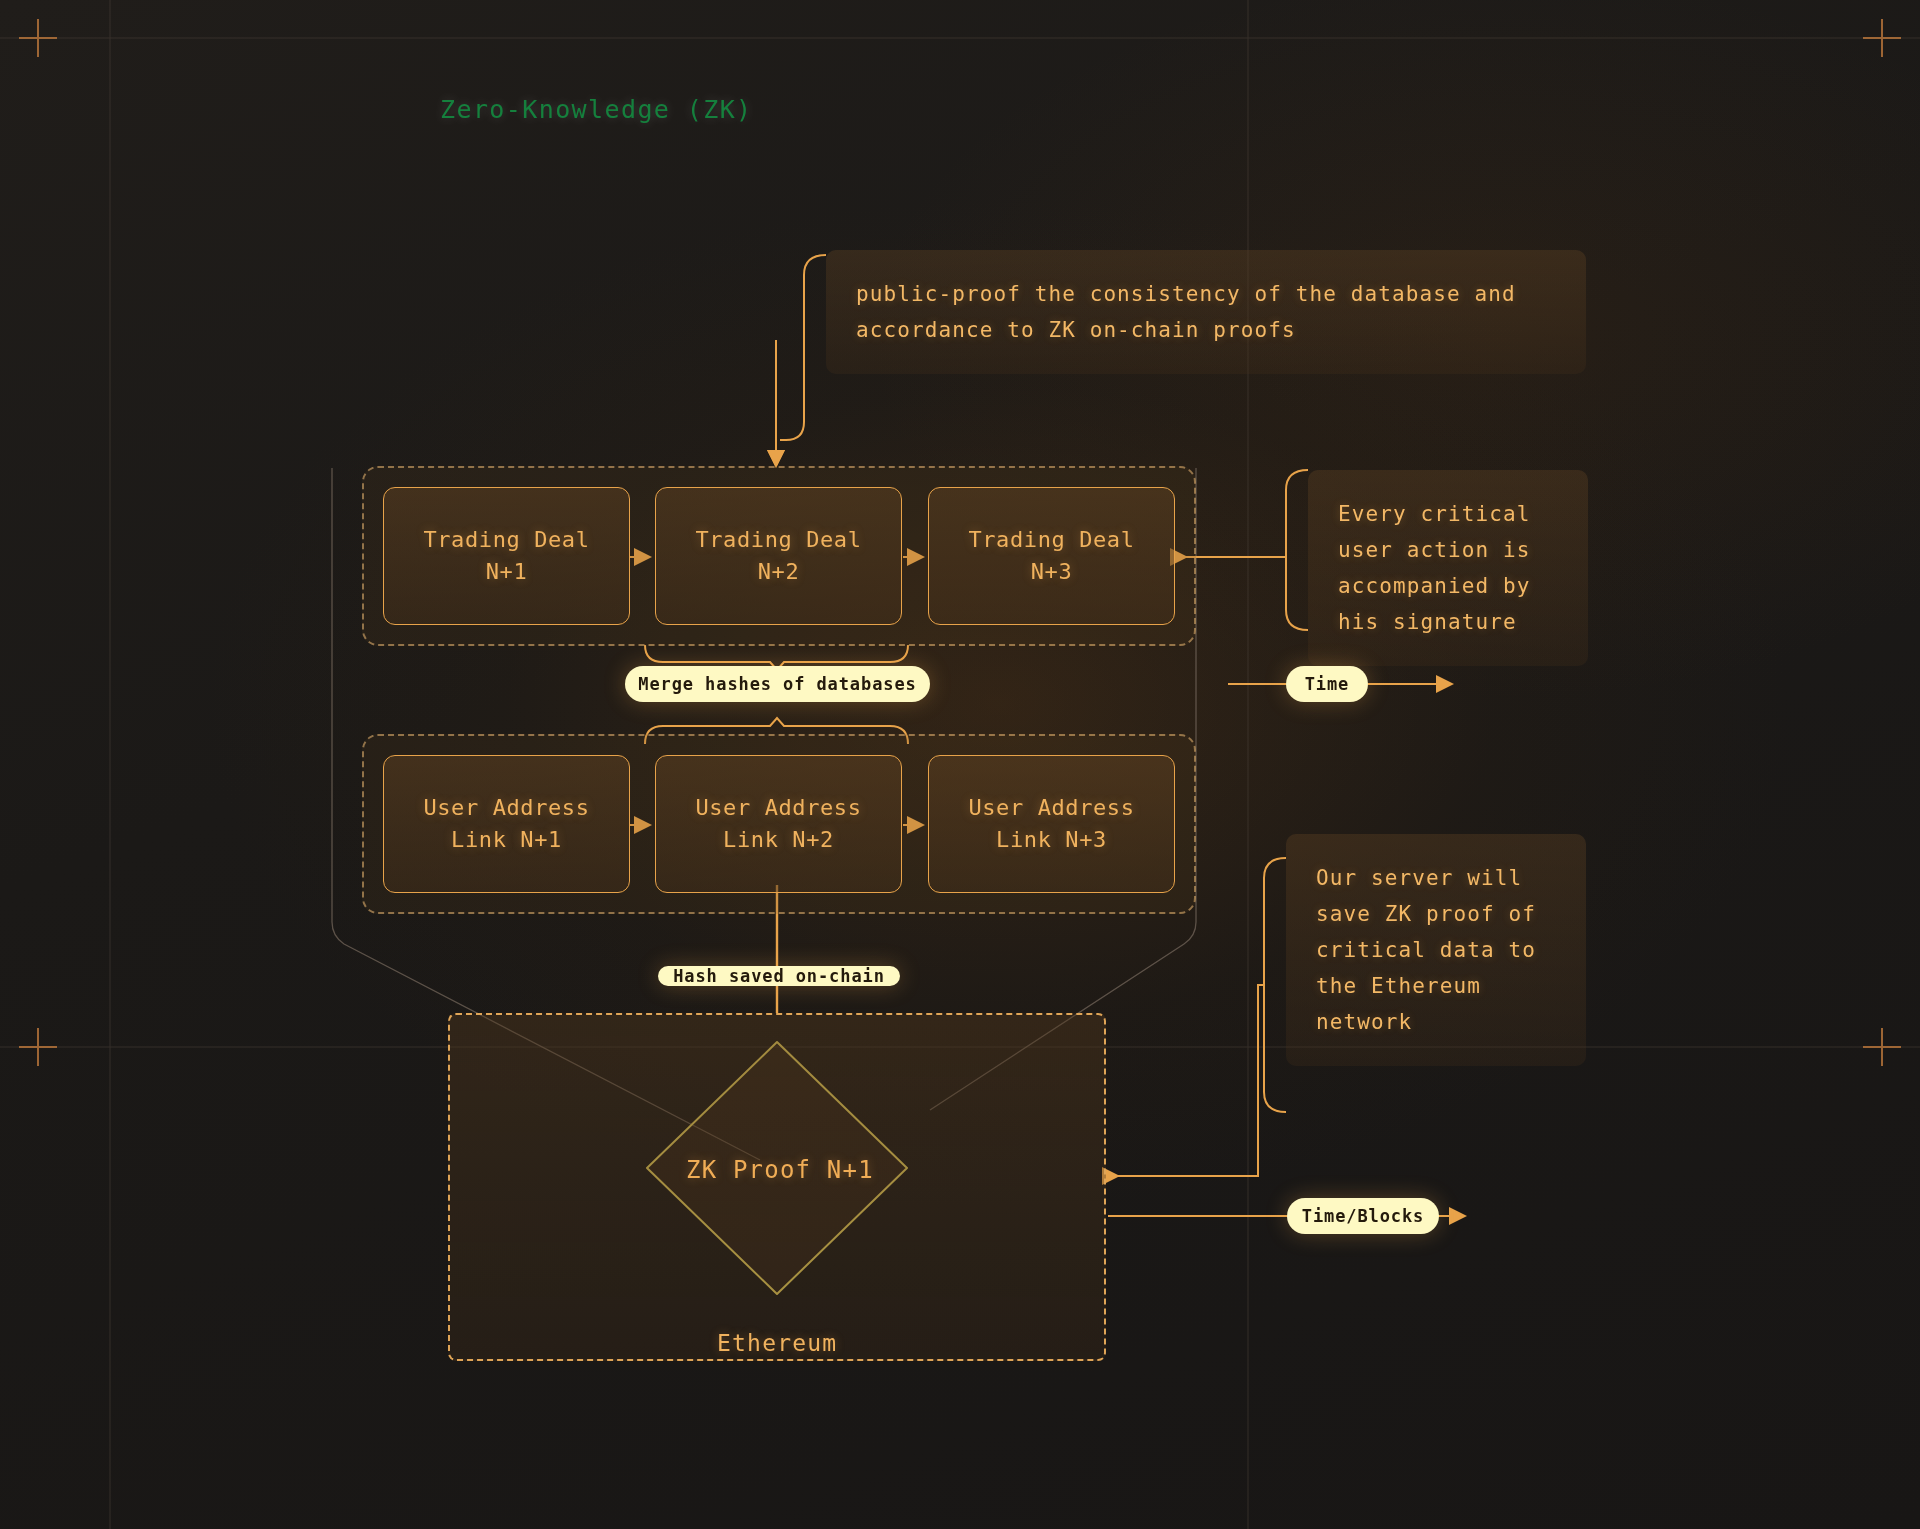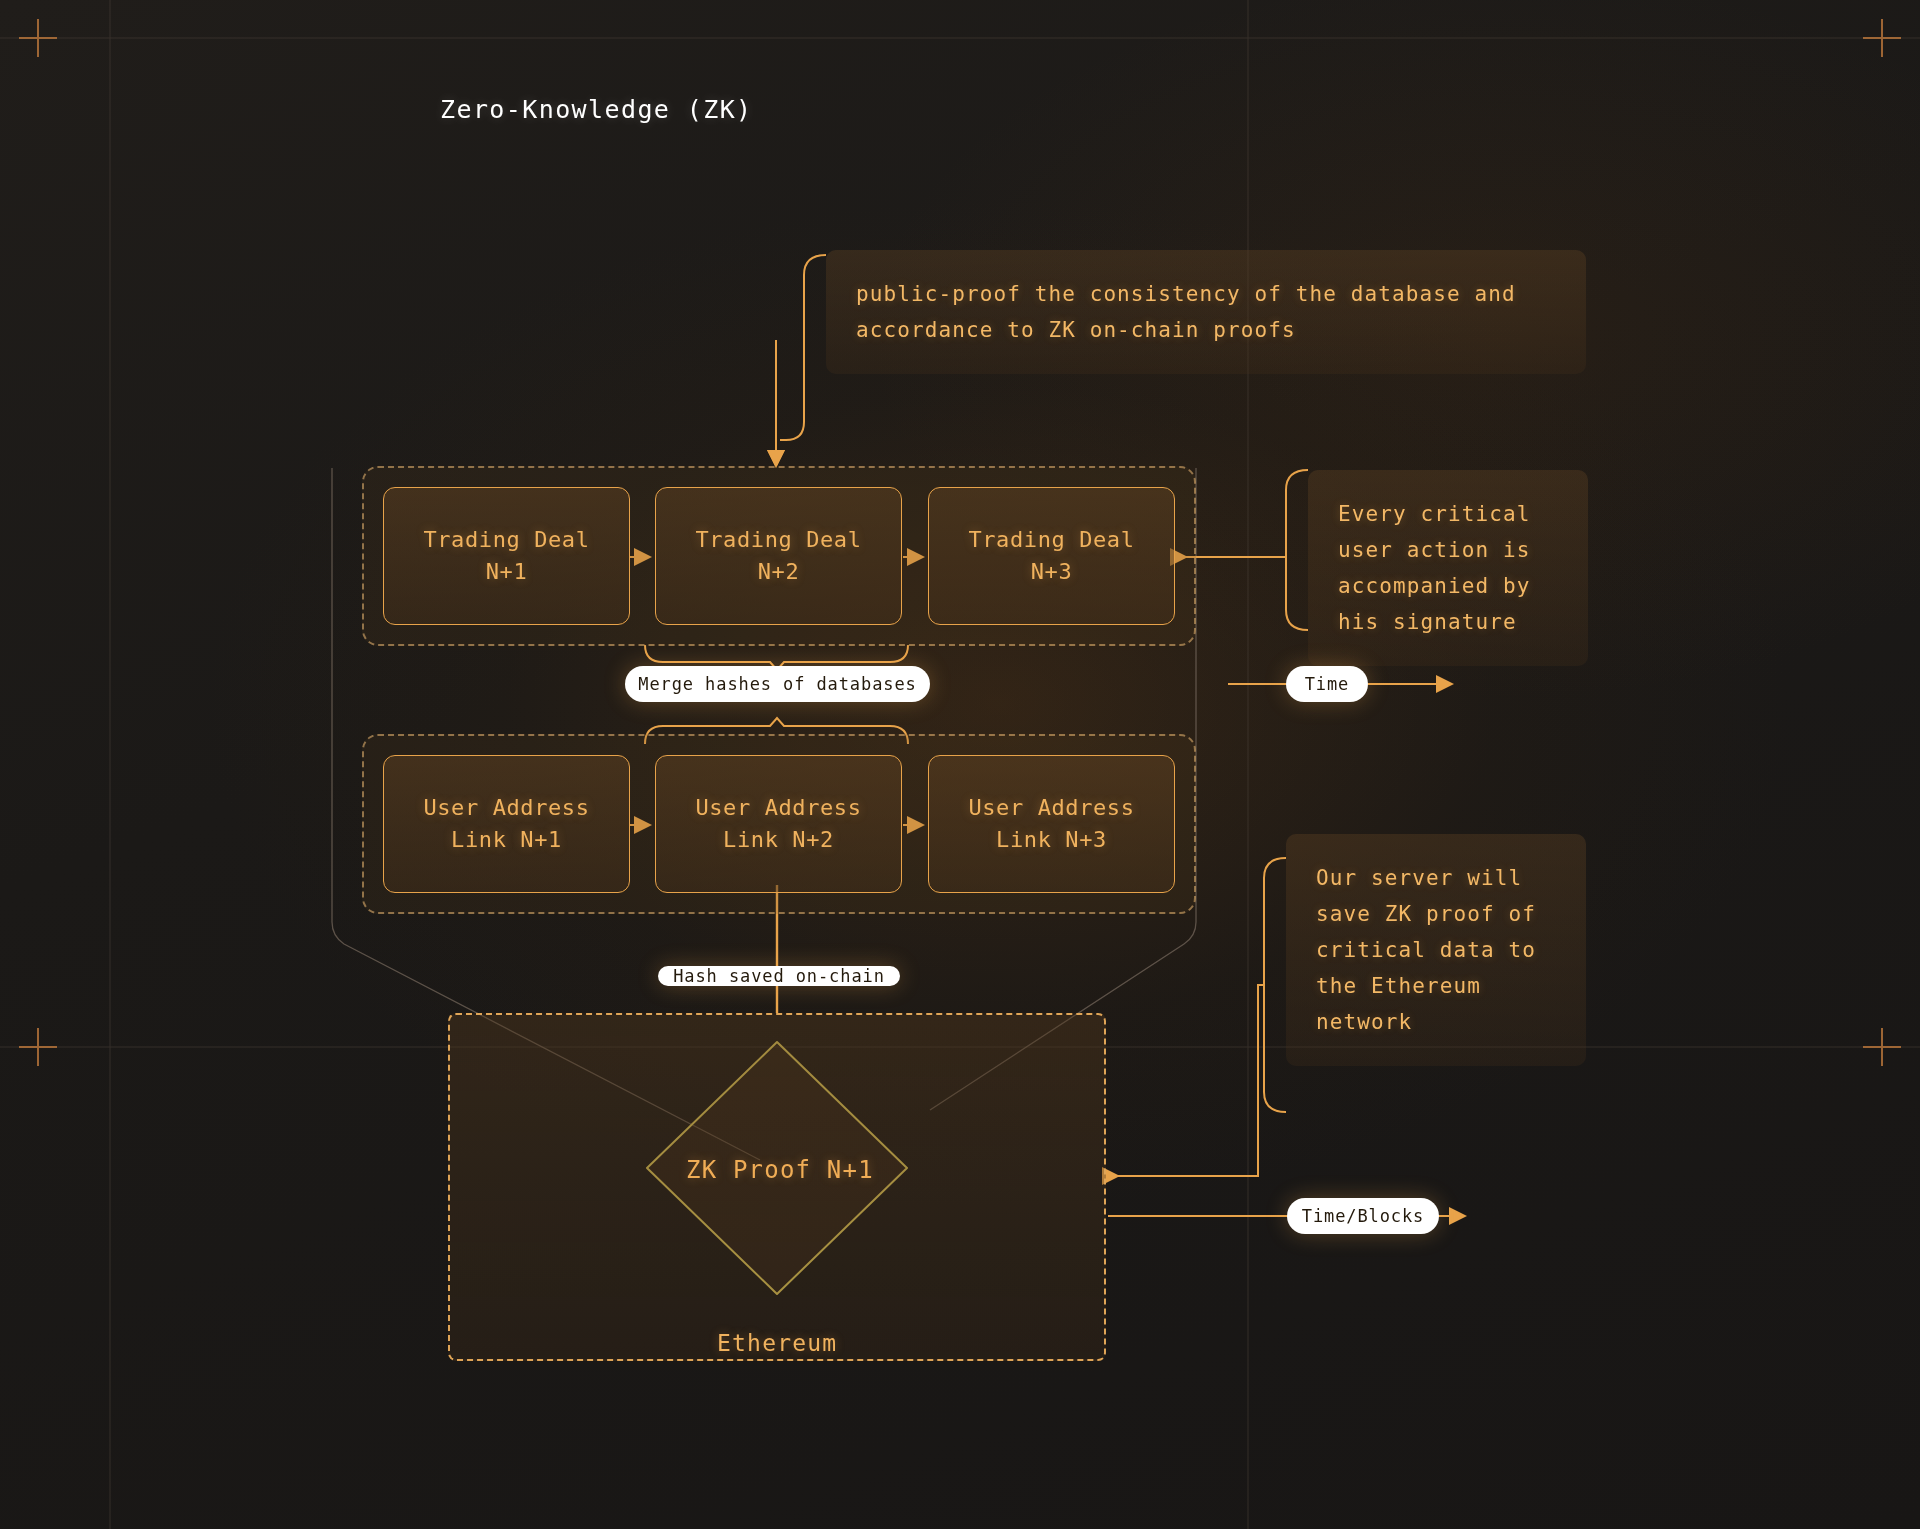--- a/index.html
+++ b/index.html
@@ -36,38 +36,38 @@
     background:linear-gradient(180deg,rgba(84,58,30,0.40),rgba(66,46,24,0.30));
   }
   .eth-label{
     position:absolute;color:#f0b25e;font-size:23px;letter-spacing:1.2px;
     text-shadow:0 0 10px rgba(232,163,74,0.35);
   }
 
   
   .pill{
     position:absolute;box-sizing:border-box;
-    background:#ffffff;color:#241a0c;border-radius:999px;
+    background:#fef9c3;color:#241a0c;border-radius:999px;
     display:flex;align-items:center;justify-content:center;
-    font-size:17px;font-weight:400;letter-spacing:0.9px;
+    font-size:17px;font-weight:700;letter-spacing:0.9px;
     box-shadow:0 0 22px rgba(245,171,80,0.28);
     white-space:nowrap;
   }
 
   
   .callout{
     position:absolute;box-sizing:border-box;border-radius:10px;
     background:linear-gradient(180deg,rgba(92,64,34,0.40),rgba(70,48,26,0.26));
     color:#f3b866;font-size:21px;line-height:36px;letter-spacing:1.1px;
     padding:26px 30px;text-shadow:0 0 9px rgba(232,163,74,0.3);
   }
   .callout .ln{display:block;white-space:pre;}
 
   .title{
-    position:absolute;color:#ffffff;font-size:25px;letter-spacing:1.4px;
+    position:absolute;color:#15803d;font-size:25px;letter-spacing:1.4px;
     text-shadow:0 0 12px rgba(255,255,255,0.18);
   }
 
   .diamond-label{
     position:absolute;color:#f0ad56;font-size:24px;letter-spacing:1.2px;
     text-shadow:0 0 10px rgba(232,163,74,0.4);white-space:nowrap;
   }
 </style>
 </head>
 <body>

